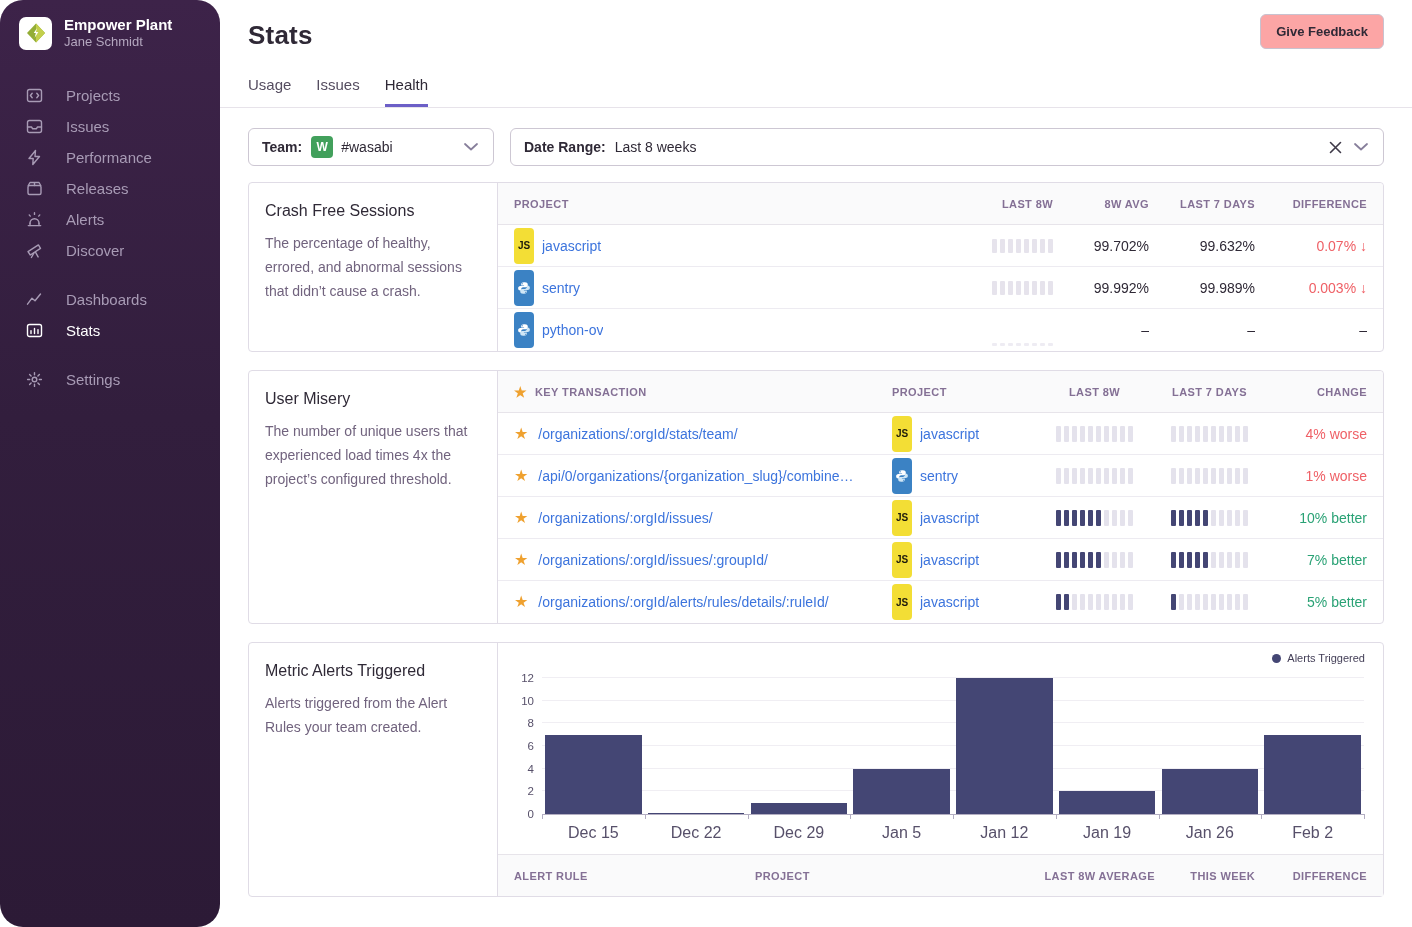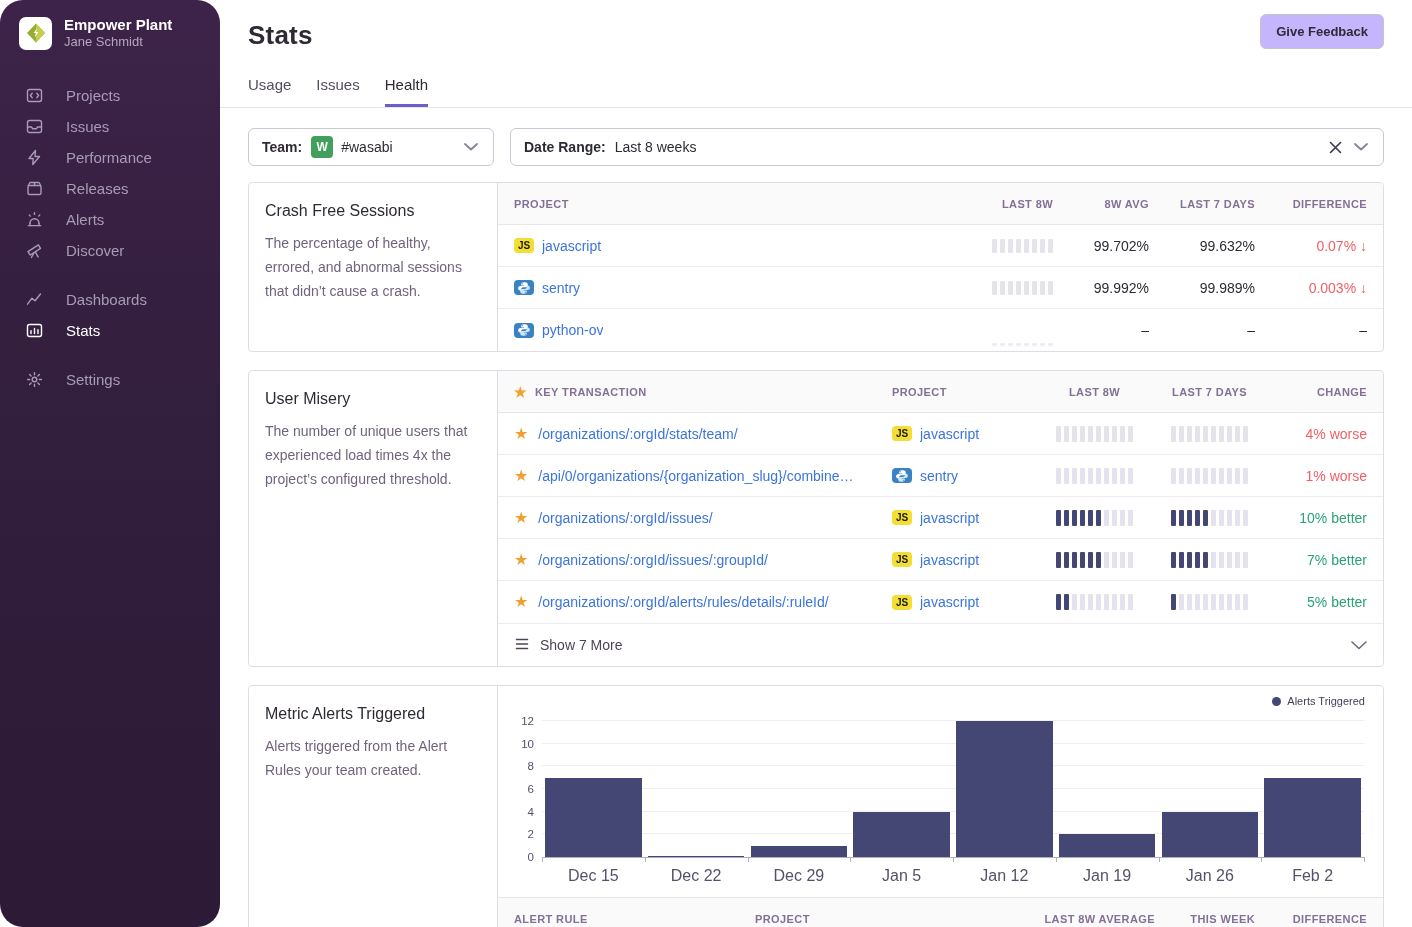--- a/index.html
+++ b/index.html
@@ -23,21 +23,21 @@
   .user-name { color:#b4a7bf; font-size:13px; line-height:16px; }
   .nav-item { display:flex; align-items:center; gap:23px; padding:7px 20px 7px 26px; font-size:15px; cursor:pointer; color:#a89bb5; }
   .nav-item.active { color:#fff; }
   .nav-item svg { flex:0 0 17px; }
   .nav-gap { height:18px; }
 
   
   .main { flex:1; min-width:0; display:flex; flex-direction:column; }
   .header { position:relative; padding:20px 28px 0; border-bottom:1px solid #e7e3ea; background:#fff; }
   .page-title { margin:0; font-size:26px; font-weight:bold; color:#2f2936; letter-spacing:.2px; }
-  .feedback-btn { position:absolute; right:28px; top:14px; background:#c4b5fd; border:1px solid #c8c2cf; border-radius:6px;
+  .feedback-btn { position:absolute; right:28px; top:14px; background:#fca5a5; border:1px solid #c8c2cf; border-radius:6px;
     padding:9px 15px; font-family:inherit; font-size:13px; font-weight:bold; color:#2f2936; cursor:pointer; }
   .tabs { display:flex; gap:25px; margin-top:25px; }
   .tab { padding-bottom:11px; font-size:15px; color:#554d60; cursor:pointer; border-bottom:3px solid transparent; }
   .tab.active { color:#2f2936; border-bottom-color:#6c5fc7; }
 
   .content { padding:20px 28px 0; background:#fff; flex:1; min-height:0; }
 
   
   .filter-row { display:flex; gap:16px; margin-bottom:16px; }
   .select { height:38px; border:1px solid #cdc7d3; border-radius:6px; background:#fff; display:flex; align-items:center; padding:0 13px; cursor:pointer; }
@@ -63,21 +63,21 @@
   .trow:last-child, .trow.no-border { border-bottom:none; }
   .al { text-align:left; } .ar { text-align:right; } .ac { text-align:center; }
   .num { font-size:14px; color:#2f2936; }
 
   .crash-grid  { grid-template-columns:minmax(0,1fr) 130px 96px 106px 112px; }
   .misery-grid { grid-template-columns:minmax(0,1fr) 140px 105px 105px 95px; column-gap:10px; }
   .alerts-grid { grid-template-columns:minmax(0,1fr) 250px 150px 100px 112px; }
 
   .project-cell { display:flex; align-items:center; gap:8px; min-width:0; }
   .proj-link { color:#3c74dd; font-size:14px; text-decoration:none; white-space:nowrap; overflow:hidden; text-overflow:ellipsis; cursor:pointer; }
-  .badge { width:20px; height:15px; border-radius:4px; flex:0 0 20px; display:flex; align-items:center; justify-content:center; }
+  .badge { width:20px; height:36px; border-radius:4px; flex:0 0 20px; display:flex; align-items:center; justify-content:center; }
   .badge.js { background:#f3de35; color:#1c1a0c; font-size:10px; font-weight:bold; }
   .badge.python { background:#3b82c4; }
 
   .spark { display:flex; gap:3px; justify-content:flex-end; align-items:flex-end; }
   .spark i { display:block; width:5px; height:14px; background:#e6e3ec; border-radius:1px; }
   .spark.ghost { transform:translateY(14px); }
   .spark.ghost i { height:3px; background:#eeecf3; }
 
   .scorebar { display:flex; gap:3px; justify-content:center; }
   .scorebar i { display:block; width:5px; height:16px; background:#e4e2ec; border-radius:1px; }
@@ -549,33 +549,20 @@
                     <i></i>
                     <i></i>
                     <i></i>
                     <i></i>
                     <i></i>
                   </div>
                 </div>
                 <div class="ar change-better">5% better</div>
               </div>
             </div>
-          <div class="show-more" style="border-top:1px solid #edebf1;">
-            <span>
-              <svg width="16" height="14">
-                  <path d="M2.5 2.5h11M2.5 7h11M2.5 11.5h11" stroke="#4d4457" stroke-width="1.5" stroke-linecap="round"></path>
-                </svg>
-            </span>
-            <span>Show 7 More</span>
-            <span class="chev">
-              <svg width="16" height="9">
-                  <polyline points="1,1 8,7.5 15,1" fill="none" stroke="#6f6880" stroke-width="1.6" stroke-linecap="round" stroke-linejoin="round"></polyline>
-                </svg>
-            </span>
-          </div>
         </div>
       </section>
 
       <section class="panel">
         <div class="panel-left">
           <h2 class="panel-title">Metric Alerts Triggered</h2>
           <p class="panel-desc">Alerts triggered from the Alert Rules your team created.</p>
         </div>
         <div class="panel-table">
           <div class="chart-wrap">

